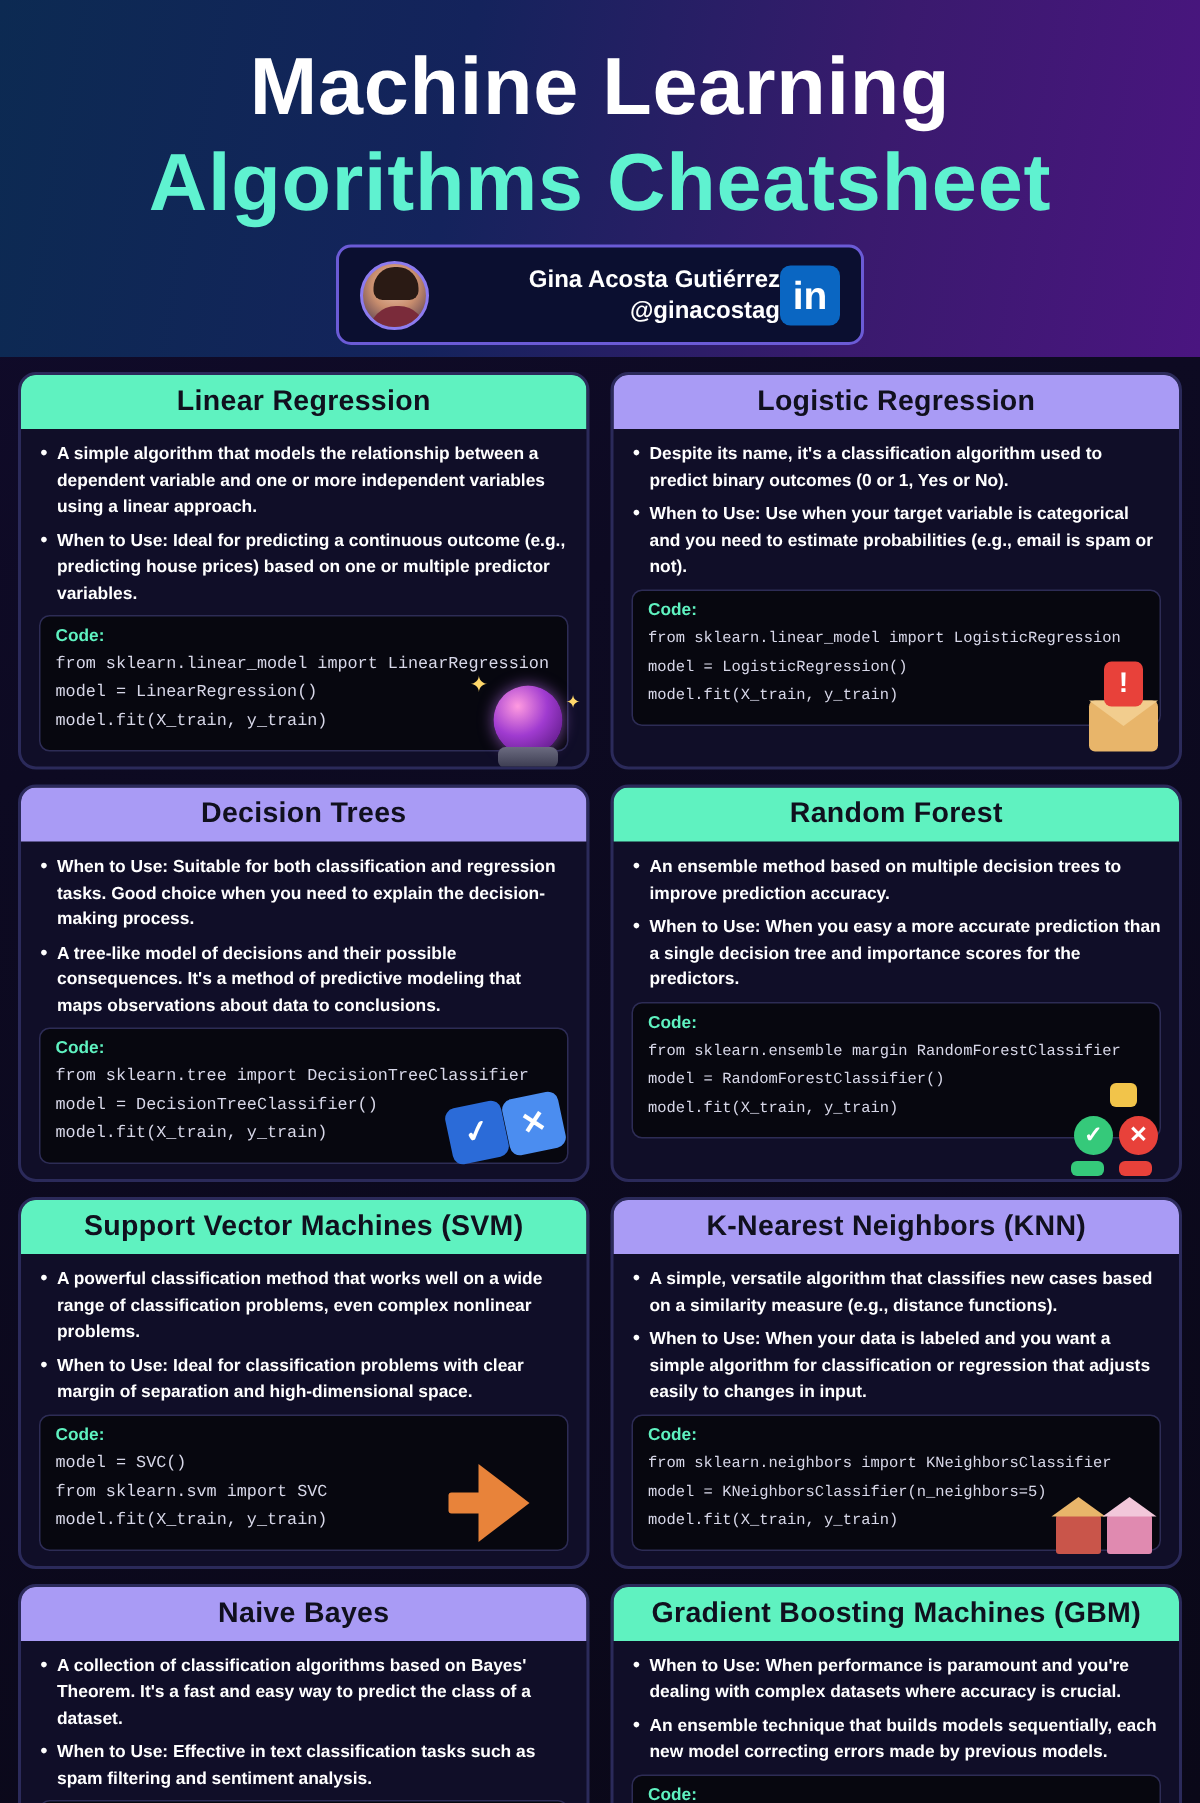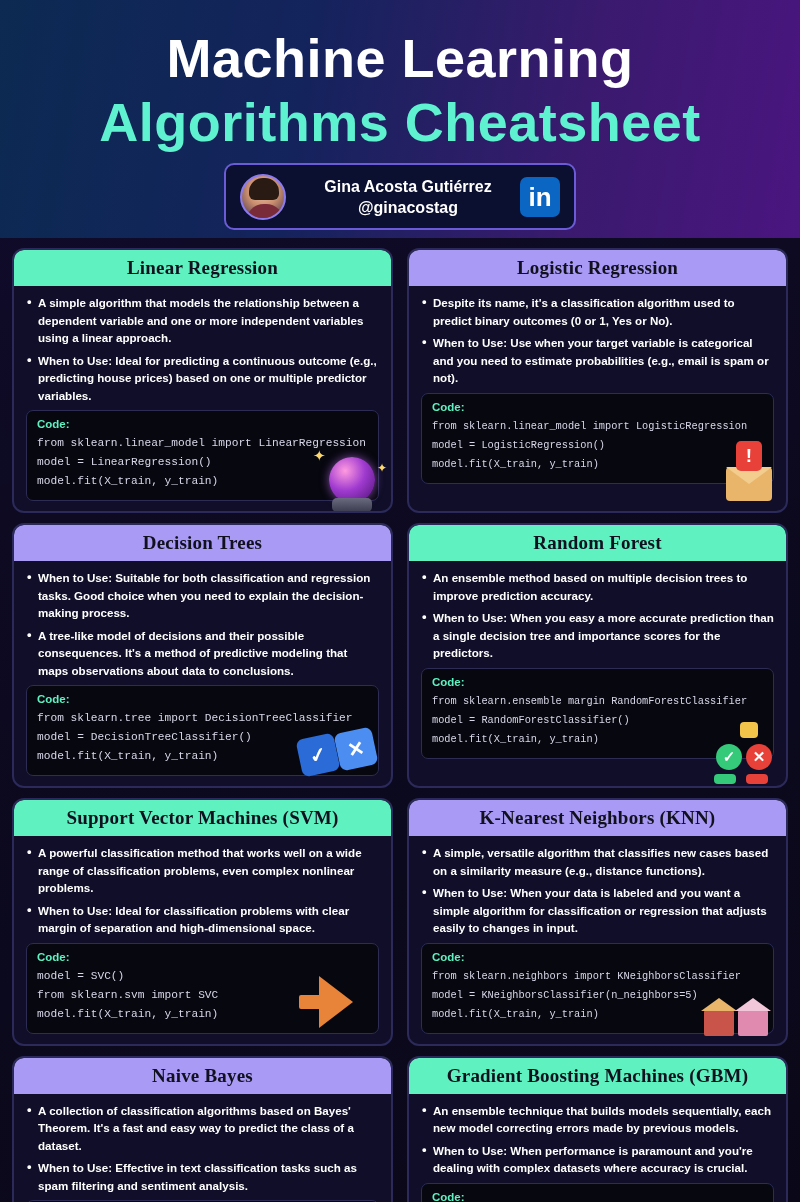--- a/index.html
+++ b/index.html
@@ -67,21 +67,21 @@
     position:absolute; left:4px; bottom:-6px; width:38px; height:20px;
     background:#7a2b3a; border-radius: 18px 18px 0 0;
   }
   .author-names {
     flex: 1 1 auto;
     color: #ffffff;
     font-weight: bold;
     font-size: 16px;
     line-height: 21px;
     padding-left: 10px;
-    text-align: center;
+    text-align: right;
   }
   .li-badge {
     width: 40px; height: 40px;
     background: #0a66c2;
     border-radius: 7px;
     color: #fff;
     font-weight: bold;
     font-size: 26px;
     line-height: 40px;
     text-align: center;
@@ -110,21 +110,20 @@
     display: flex;
     align-items: center;
     justify-content: center;
     border-radius: 9px 9px 0 0;
   }
   .card-head h2 {
     font-size: 19px;
     font-weight: bold;
     color: #10101e;
     letter-spacing: 0.2px;
-    font-family: Liberation Serif, serif;
   }
   .head-mint { background: #5ff2c0; }
   .head-lilac { background: #a99bf5; }
   .card-body { padding: 8px 12px 10px 12px; }
   ul.points { list-style: none; }
   ul.points li {
     position: relative;
     color: #ffffff;
     font-size: 11.6px;
     line-height: 17.5px;
@@ -409,22 +408,22 @@
       </div>
 
     </div>
 
     <div class="card">
       <div class="card-head head-mint">
         <h2>Gradient Boosting Machines (GBM)</h2>
       </div>
       <div class="card-body">
         <ul class="points">
+          <li>When to Use: When performance is paramount and you're dealing with complex datasets where accuracy is crucial.</li>
           <li>An ensemble technique that builds models sequentially, each new model correcting errors made by previous models.</li>
-          <li>When to Use: When performance is paramount and you're dealing with complex datasets where accuracy is crucial.</li>
         </ul>
         <div class="code-box tight">
           <div class="code-label">Code:</div>
 
         </div>
       </div>
 
     </div>
 
   </div>

